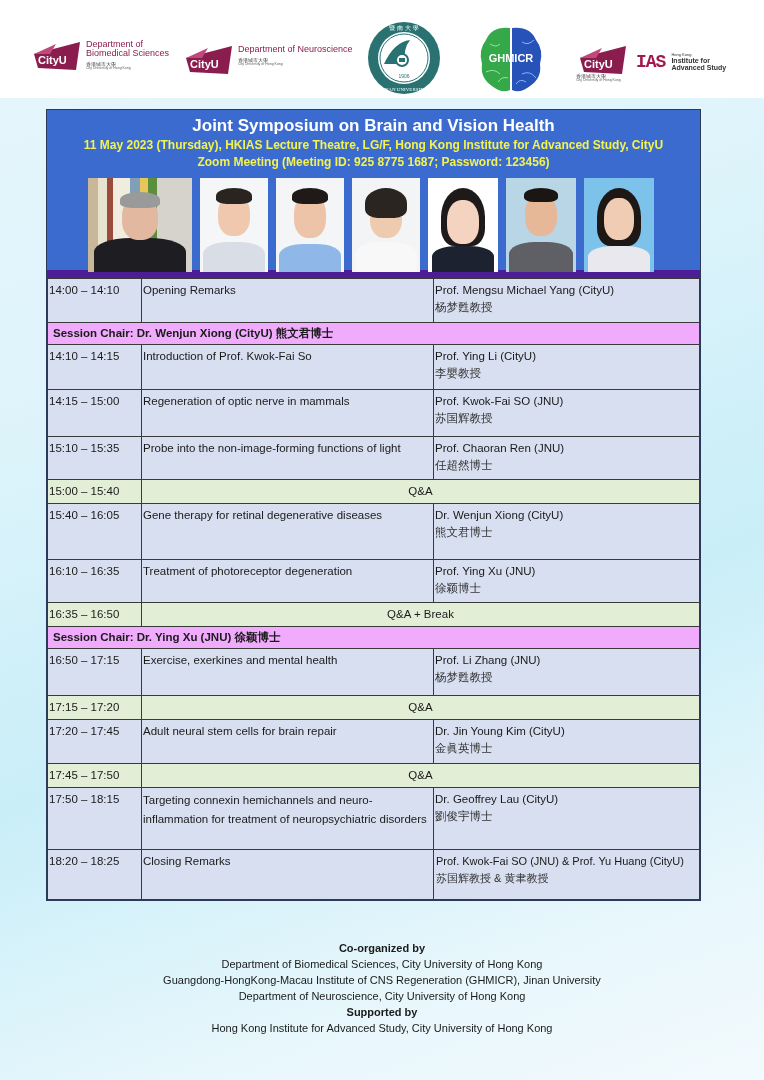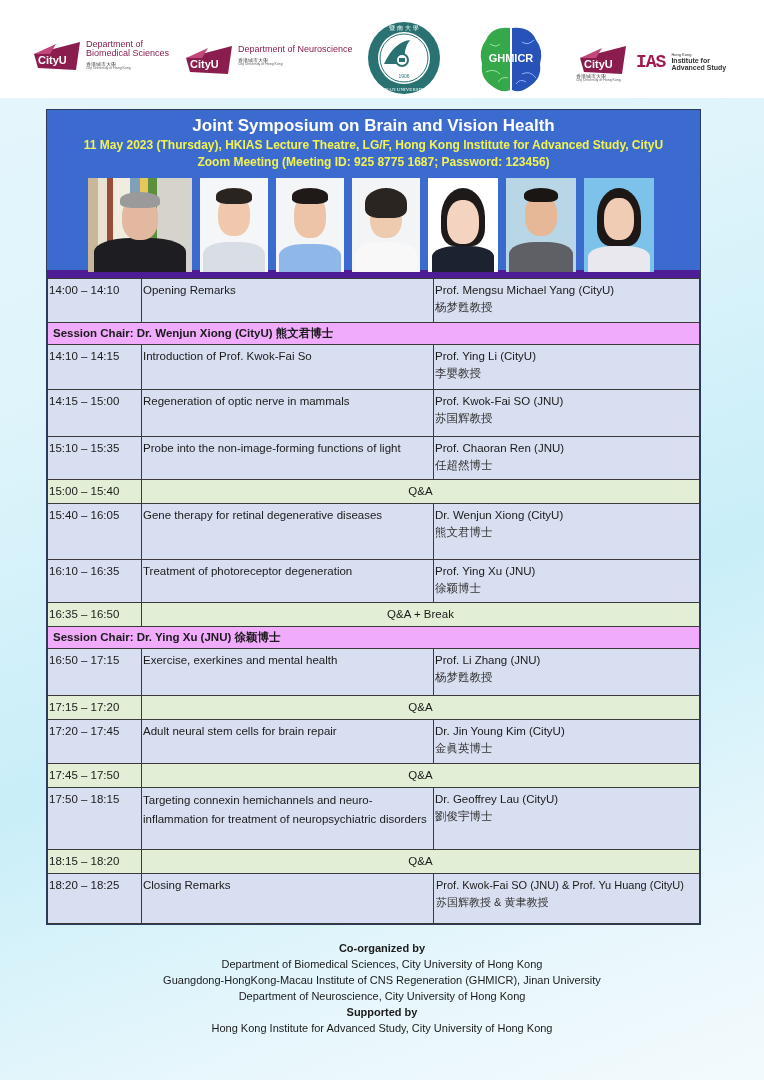--- a/index.html
+++ b/index.html
@@ -343,24 +343,20 @@
 
       <tr class="talk" style="height:62px;">
         <td>17:50 – 18:15</td>
         <td class="title" style="line-height:19px;">Targeting connexin hemichannels and neuro-inflammation for treatment of neuropsychiatric disorders</td>
         <td class="spk">
           <div>Dr. Geoffrey Lau (CityU)</div>
           <div class="zh">劉俊宇博士</div>
         </td>
       </tr>
 
-      <tr class="qa" style="height:19px;">
-        <td>18:15 – 18:20</td>
-        <td colspan="2" class="qa-label">Q&amp;A</td>
-      </tr>
 
       <tr class="talk" style="height:50px;">
         <td>18:20 – 18:25</td>
         <td class="title">Closing Remarks</td>
         <td class="spk" style="padding-left:2px; font-size:11px; white-space:nowrap;">
           <div>Prof. Kwok-Fai SO (JNU) &amp; Prof. Yu Huang (CityU)</div>
           <div class="zh">苏国辉教授 &amp; 黄聿教授</div>
         </td>
       </tr>
     </tbody>

